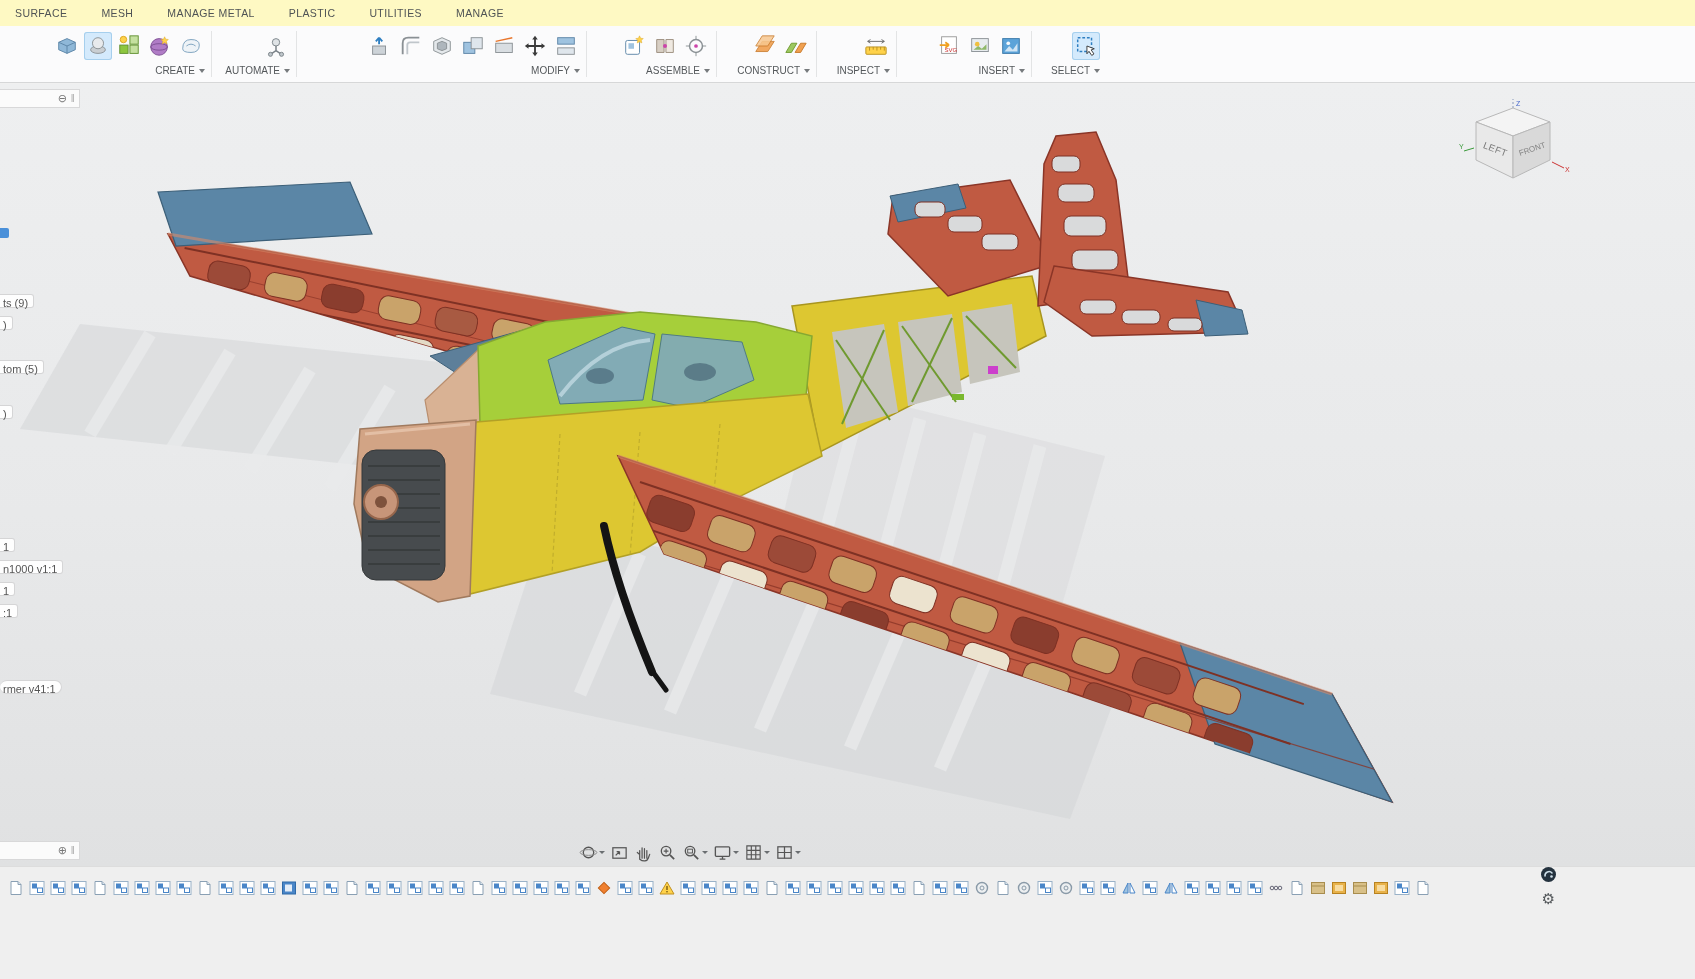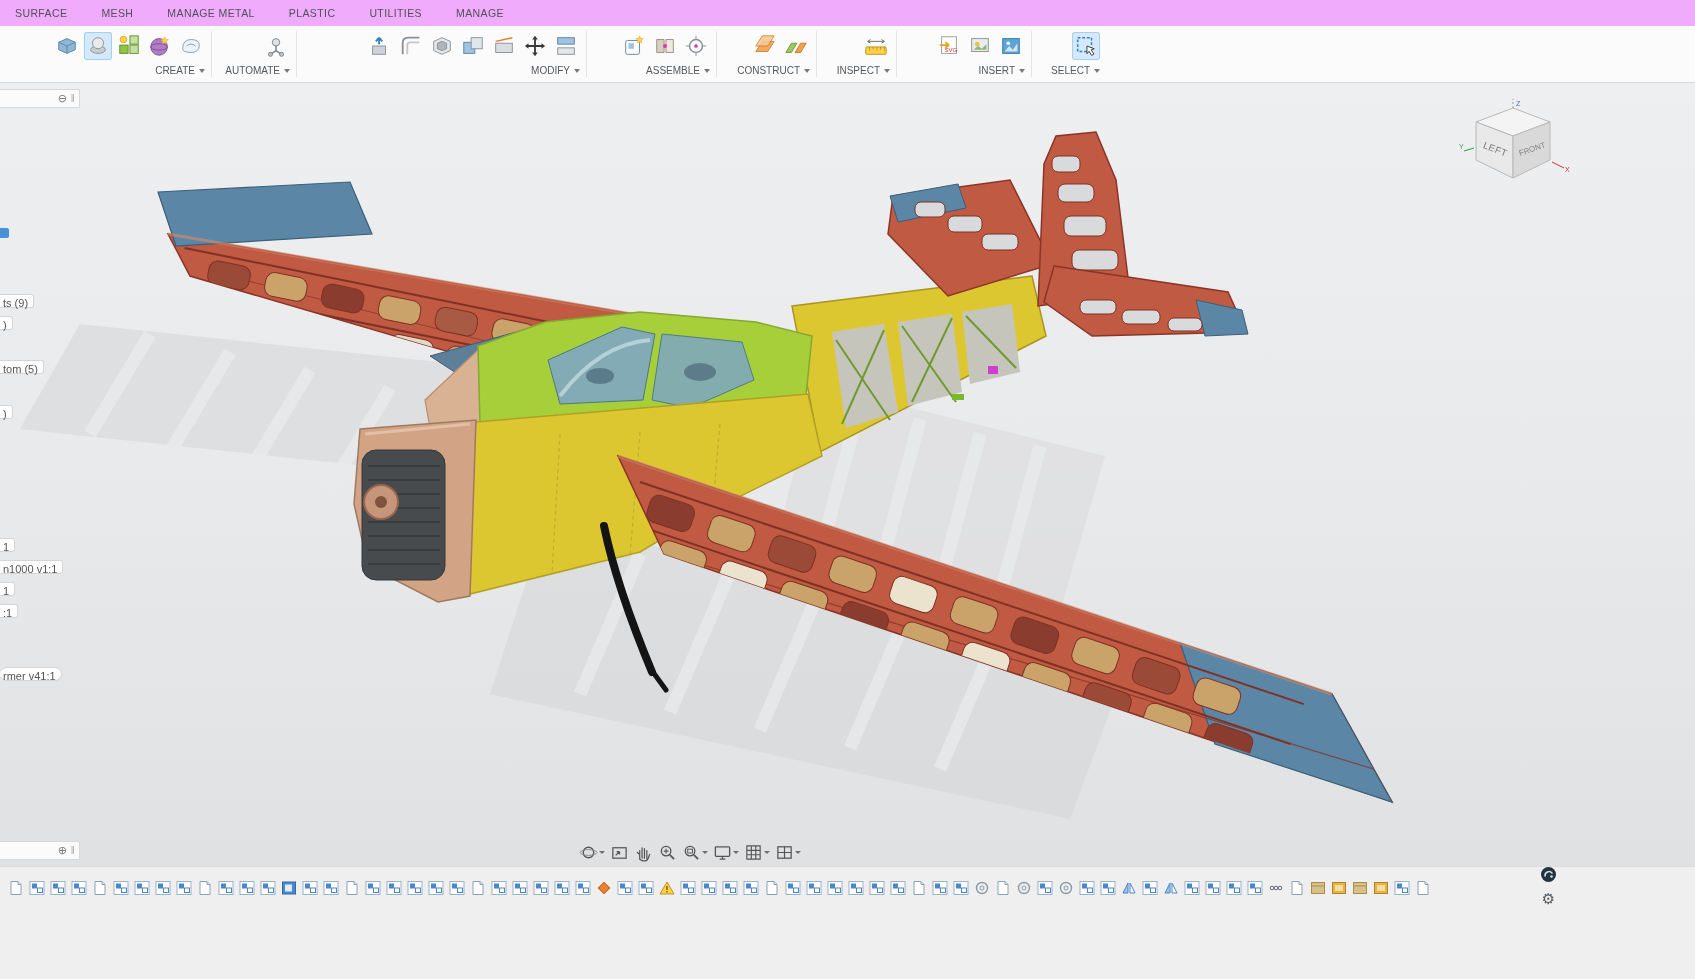--- a/index.html
+++ b/index.html
@@ -1,20 +1,20 @@
 <!DOCTYPE html>
 <html style="--wing-red: #c05a42; --wing-dark: #8a3527; --tip-blue: #5b86a6; --fuselage-yellow: #ddc731; --canopy-green: #a6cf3a; --glass-blue: #7fa8c0; --nose-tan: #d2a485; --structure-tan: #c9a36a; --canvas-top: #eeeff0; --canvas-bottom: #e0e1e2;"><head>
 <meta charset="utf-8">
 <style>
 *{box-sizing:border-box;margin:0;padding:0}
 html,body{width:1695px;height:979px;overflow:hidden}
 body{font-family:"Liberation Sans",sans-serif;background:#f0f0f0;position:relative}
 
 
-#menubar{position:absolute;top:0;left:0;right:0;height:26px;background:#f0abfc;display:flex;align-items:center;gap:34px;padding-left:15px}
+#menubar{position:absolute;top:0;left:0;right:0;height:26px;background:#fef9c3;display:flex;align-items:center;gap:34px;padding-left:15px}
 .mtab{font-size:10.5px;color:#4f5355;letter-spacing:.4px;cursor:default;white-space:nowrap}
 
 
 #toolbar{position:absolute;top:26px;left:0;right:0;height:57px;background:#fbfbfc;border-bottom:1px solid #d6d7d8;display:flex;align-items:stretch;padding-left:4px}
 .tgroup{display:flex;flex-direction:column;align-items:flex-end;padding:2px 4px 0}
 .g-create{min-width:205px}.g-automate{min-width:80px}.g-modify{min-width:285px}
 .g-assemble{min-width:125px}.g-construct{min-width:95px}.g-inspect{min-width:75px}
 .g-insert{min-width:130px}.g-select{min-width:70px}
 .tdivider{width:1px;background:#e3e4e5;margin:5px 2px}
 .ticons{display:flex;gap:3px;height:35px;align-items:center}
@@ -467,21 +467,21 @@
   <div id="browser-frags">
       <div class="bfrag bicon" style="top: 144px;"></div>
       <div class="bfrag" style="top: 210px;">ts (9)</div>
       <div class="bfrag" style="top: 232px;">)</div>
       <div class="bfrag" style="top: 276px; text-align: right;">tom (5)</div>
       <div class="bfrag" style="top: 321px;">)</div>
       <div class="bfrag" style="top: 454px;">1</div>
       <div class="bfrag" style="top: 476px;">n1000 v1:1</div>
       <div class="bfrag" style="top: 498px;">1</div>
       <div class="bfrag" style="top: 520px;">:1</div>
-      <div class="bfrag" style="top: 583px; border-radius: 7px;">rmer v41:1</div>
+      <div class="bfrag" style="top: 596px; border-radius: 7px;">rmer v41:1</div>
     </div>
   <div id="browser-bottom">
     <span>⊕</span>
       <span class="grip">‖</span>
   </div>
 
   <div id="viewcube">
     <svg width="116" height="96" viewBox="0 0 116 96">
       <line x1="55" y1="12" x2="55" y2="3" stroke="#8899bb" stroke-dasharray="2 2"></line>
       <text x="58" y="10" font-size="7" fill="#4466cc">Z</text>

